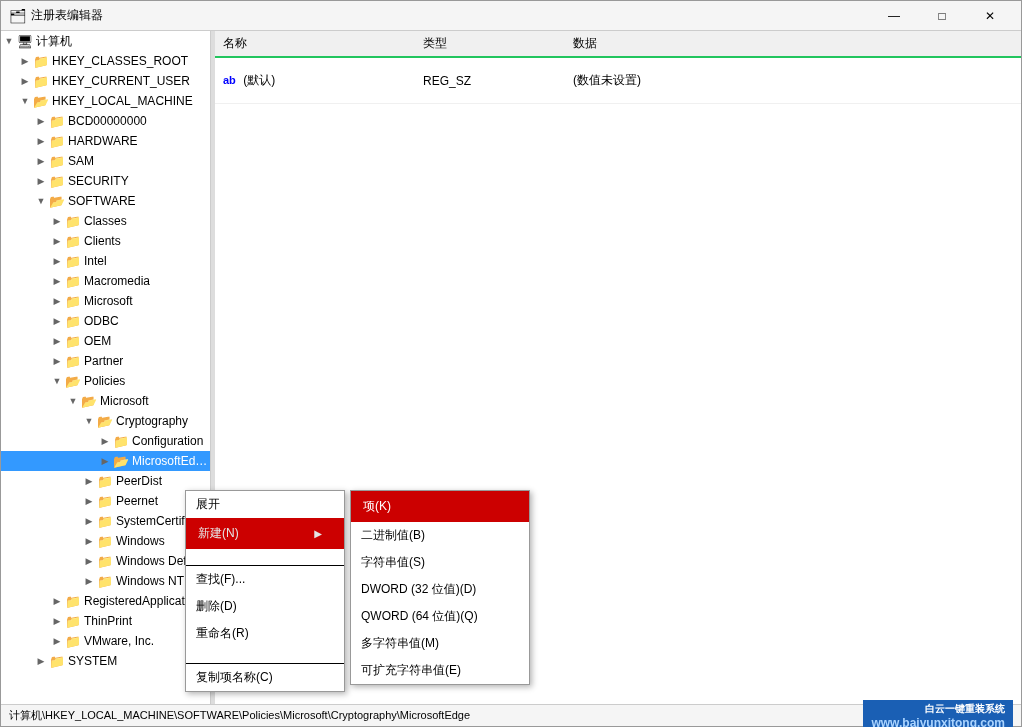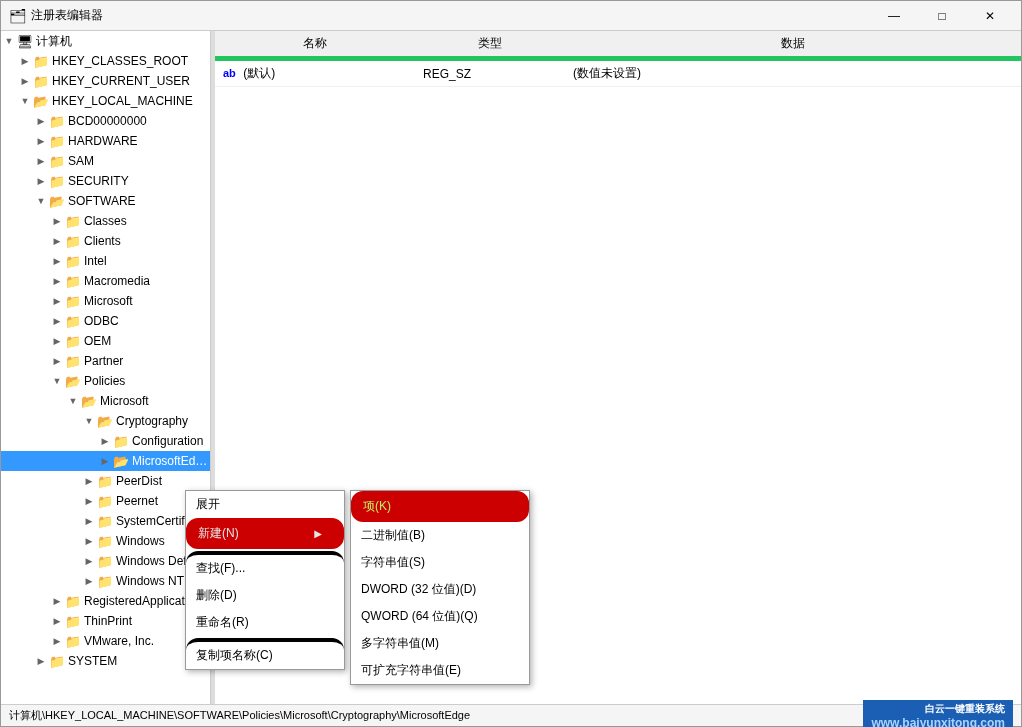--- a/index.html
+++ b/index.html
@@ -142,32 +142,32 @@
       overflow-y: auto;
     }
 
     .right-pane table {
       width: 100%;
       border-collapse: collapse;
     }
 
     .right-pane thead th {
       background: #f0f0f0;
-      border-bottom: 5px solid #22c55e;
+      border-bottom: 2px solid #22c55e;
       padding: 4px 8px;
-      text-align: center;
+      text-align: left;
       font-weight: normal;
       font-size: 12px;
       position: sticky;
       top: 0;
       cursor: pointer;
     }
 
     .right-pane tbody td {
-      padding: 4px 8px;
+      padding: 14px 8px;
       border-bottom: 1px solid #f0f0f0;
       font-size: 12px;
     }
 
     
     .status-bar {
       height: 22px;
       background: #f5f5f5;
       border-top: 1px solid #ccc;
       display: flex;
@@ -198,45 +198,44 @@
       min-width: 160px;
     }
 
     .ctx-item {
       padding: 5px 20px 5px 10px;
       cursor: pointer;
       font-size: 12px;
       display: flex;
       align-items: center;
       white-space: nowrap;
-      border-radius: 12px;
     }
     .ctx-item.highlighted { background: #cc0000; color: #e5e5e5; }
-    .ctx-item.separator { border-top: 4px solid #000000; margin-top: 2px; padding-top: 5px; }
+    .ctx-item.separator { border-top: 1px solid #000000; margin-top: 16px; padding-top: 5px; }
 
     .ctx-item .arrow {
       margin-left: auto;
       font-size: 10px;
     }
 
     
     .submenu {
       position: absolute;
       top: 490px;
       left: 350px;
       background: #fff;
       border: 1px solid #999;
       box-shadow: 2px 2px 6px rgba(0,0,0,0.3);
       z-index: 101;
       min-width: 180px;
     }
 
     .submenu .ctx-item.highlighted {
       background: #cc0000;
-      color: #bef264;
+      color: #ffffff;
       border: 2px solid #cc0000;
     }
 
     .ab-icon {
       font-size: 11px;
       font-weight: bold;
       color: #00f;
       margin-right: 4px;
     }
 

